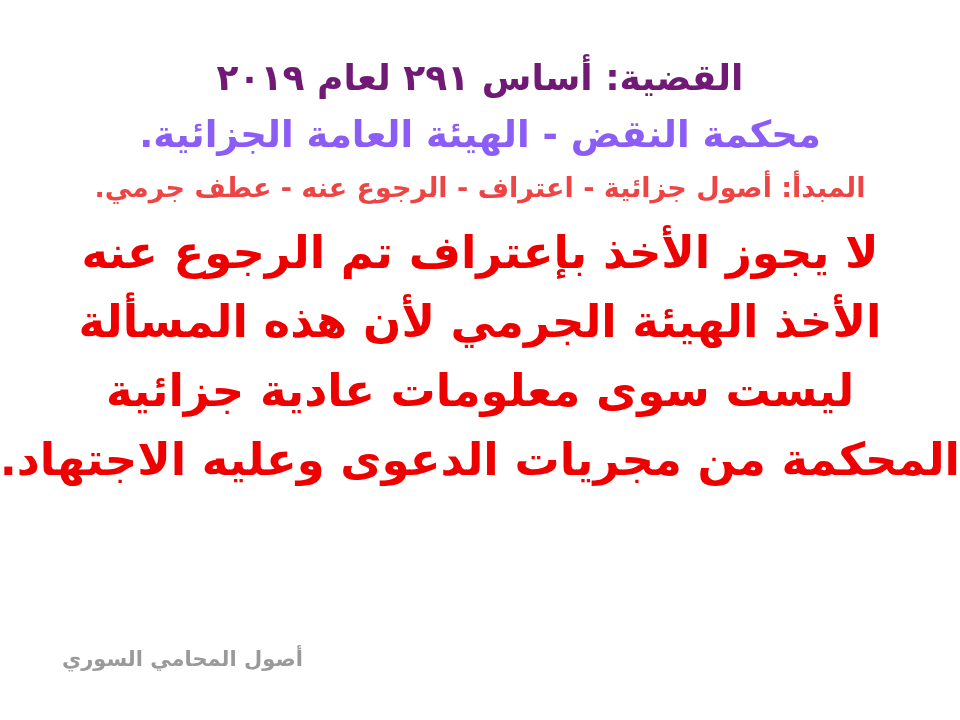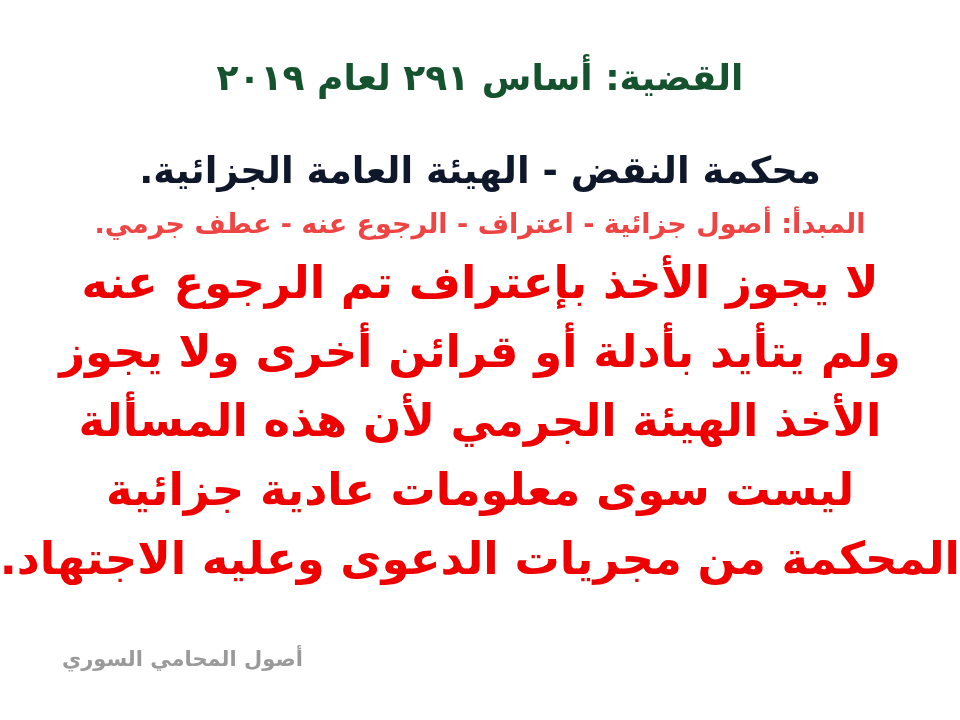--- a/index.html
+++ b/index.html
@@ -15,46 +15,46 @@
     overflow: hidden;
     direction: rtl;
     font-family: "DejaVu Sans", sans-serif;
     font-weight: 700;
   }
   .header-block {
     padding-top: 50px;
     text-align: center;
   }
   .case-line {
-    color: #14532d;
+    color: #701a75;
     font-size: 36px;
     line-height: 56px;
     white-space: nowrap;
   }
   .decision-line {
     color: #ee0000;
     font-size: 36px;
     line-height: 56px;
     white-space: nowrap;
   }
   .court-line {
-    color: #0f172a;
+    color: #8b5cf6;
     font-size: 37px;
     line-height: 58px;
     white-space: nowrap;
-    margin-top: 36px;
   }
   .principle-line {
     color: #ef4444;
     font-size: 27px;
     line-height: 48px;
     white-space: nowrap;
   }
   .body-block {
     text-align: center;
+    margin-top: 6px;
   }
   .body-line {
     color: #ee0000;
     font-size: 45px;
     line-height: 69px;
     white-space: nowrap;
   }
   .watermark {
     position: absolute;
     left: 62px;
@@ -72,21 +72,20 @@
 <div class="slide">
 
   <div class="header-block">
     <div class="case-line">القضية: أساس ٢٩١ لعام  ٢٠١٩</div>
     <div class="court-line">محكمة النقض - الهيئة العامة الجزائية.</div>
     <div class="principle-line">المبدأ: أصول جزائية - اعتراف - الرجوع عنه - عطف جرمي.</div>
   </div>
 
   <div class="body-block">
     <div class="body-line">لا يجوز الأخذ بإعتراف تم الرجوع عنه</div>
-    <div class="body-line">ولم يتأيد بأدلة أو قرائن أخرى ولا يجوز</div>
     <div class="body-line">الأخذ الهيئة الجرمي لأن هذه المسألة</div>
     <div class="body-line">ليست سوى معلومات عادية جزائية</div>
     <div class="body-line">المحكمة من مجريات الدعوى وعليه الاجتهاد.</div>
   </div>
 
   <div class="watermark">أصول المحامي السوري</div>
 
 </div>
 
 </body></html>

